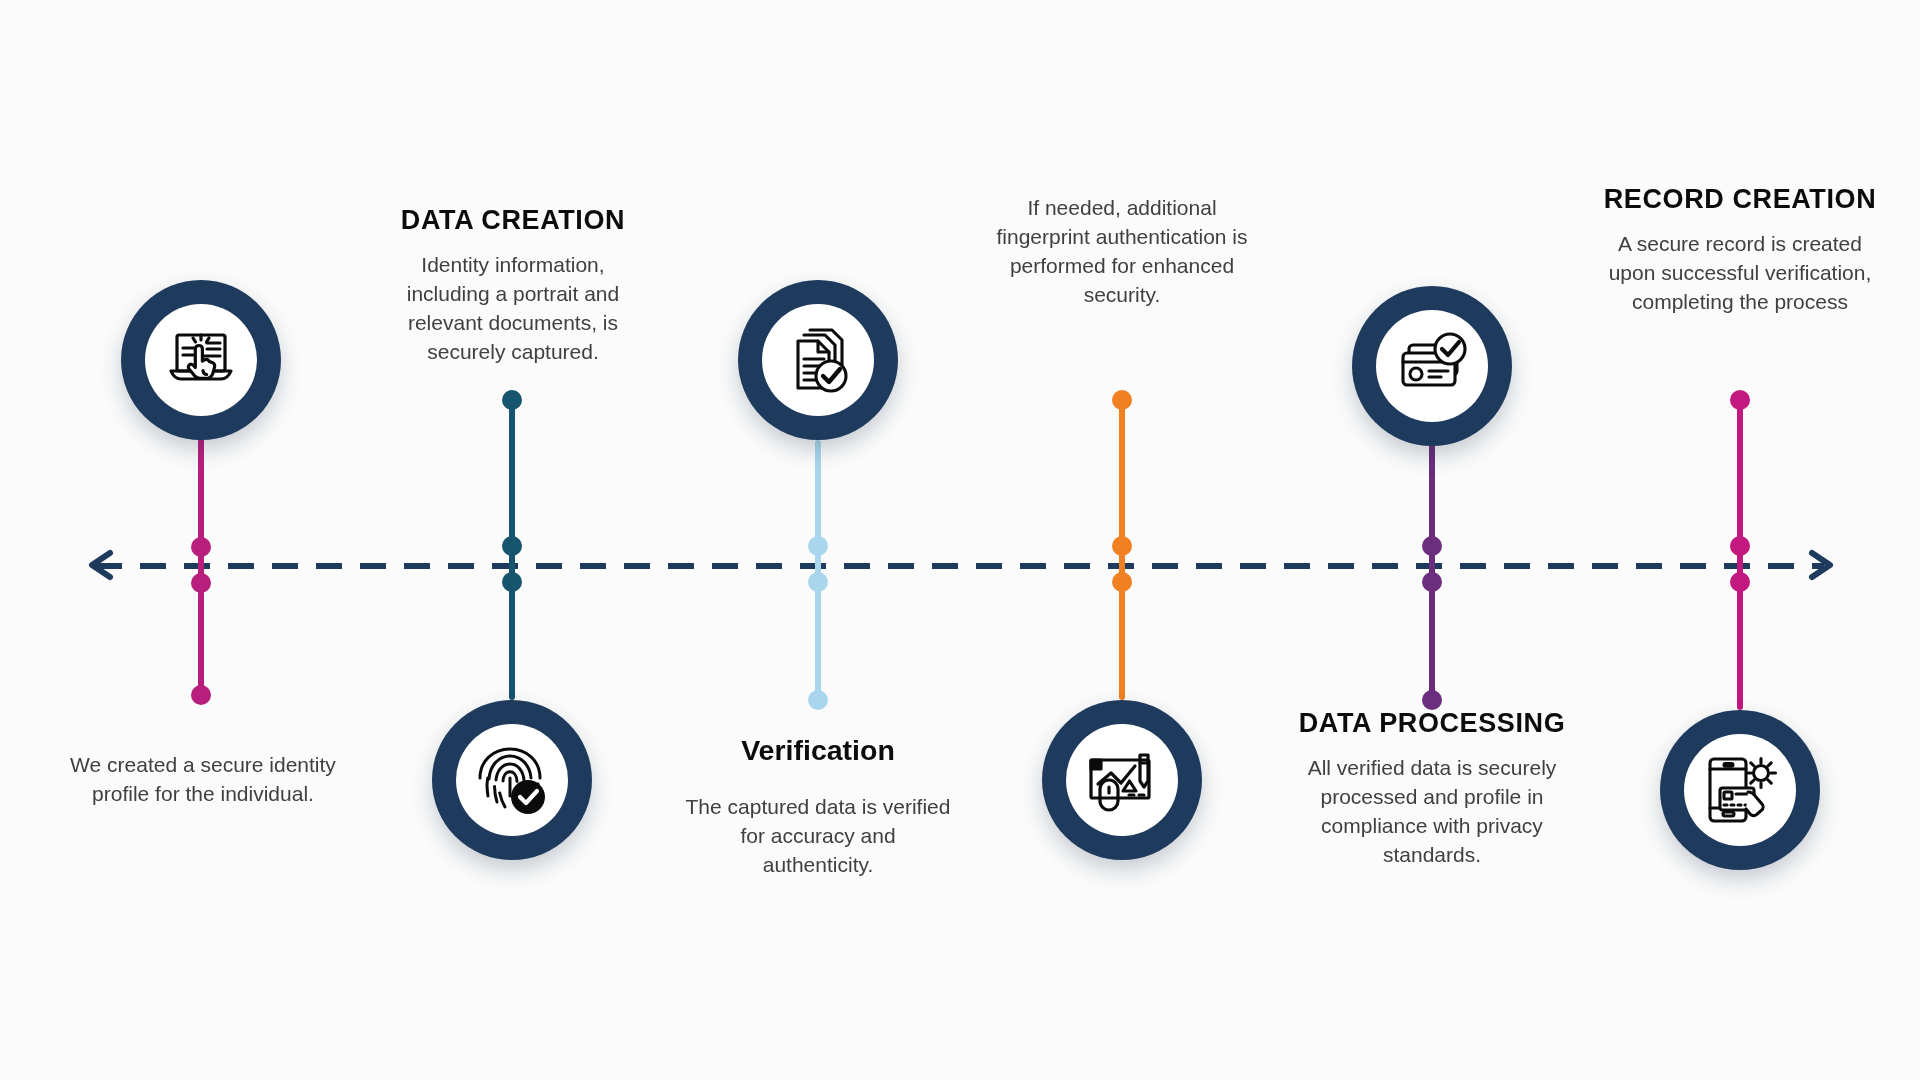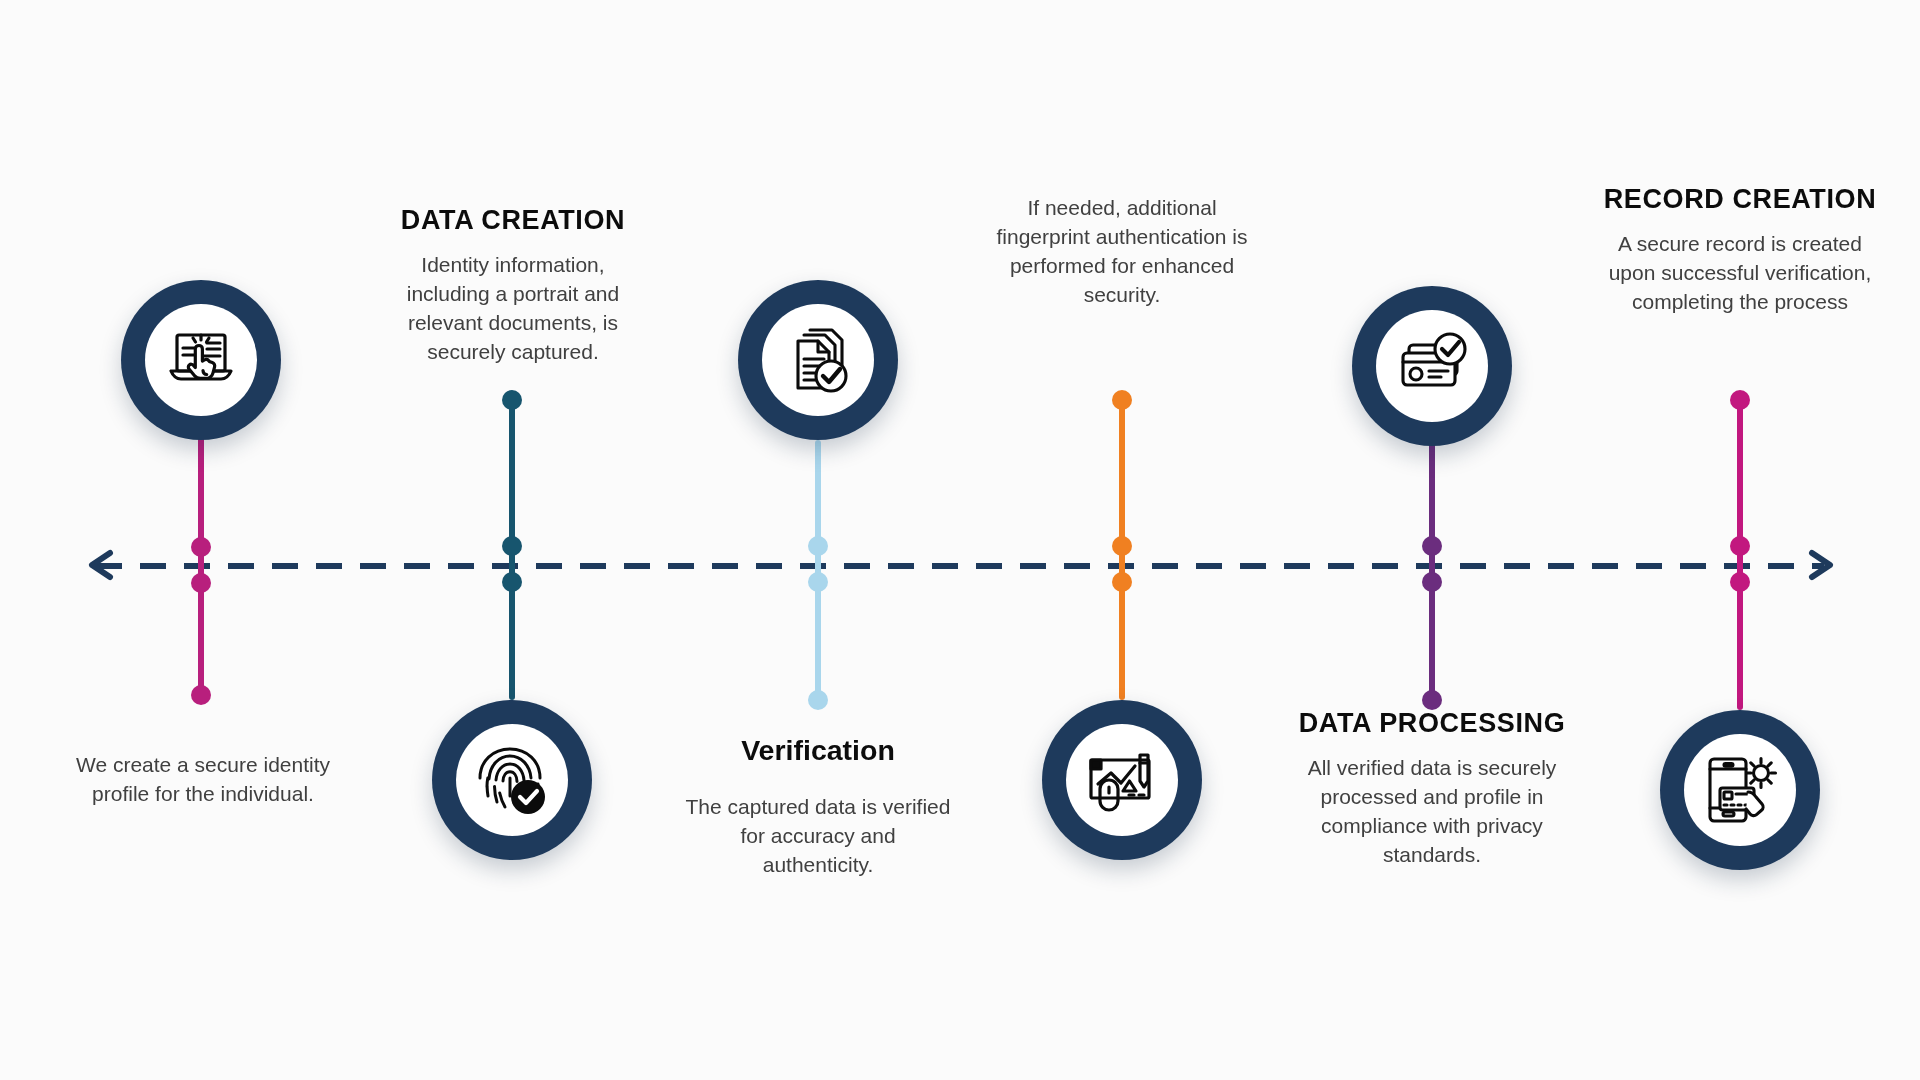--- a/index.html
+++ b/index.html
@@ -95,21 +95,21 @@
           <line x1="40" y1="34" x2="57" y2="34"></line>
           <path d="M38 18v-5M32.5 20l-2.5-4M43.5 20l2.5-4"></path>
           <path d="M36 23.5c1.9 0 3.4 1.5 3.4 3.4v12.2l2-1.2c1.6-.9 3.6-.4 4.6 1.1l.2.4 3.1 1.1c1.8.6 2.8 2.6 2.3 4.4l-1.6 5.9c-.9 3.3-3.9 5.6-7.3 5.6h-5.4c-2.2 0-4.3-1-5.7-2.7l-5.6-6.8c-1-1.2-.9-3 .3-4 1.2-1 3-.9 4 .3l2 2.3V26.9c0-1.9 1.5-3.4 3.7-3.4z" fill="#fff"></path>
           <path d="M40 48.5c0 2.2 1.6 3.9 3.7 4"></path>
         </g>
       </svg>
     </div>
   </div>
 
   <div class="block t-title" style="left:203px;top:735px;width:310px;">
-    <p>We create a secure identity profile for the individual.</p>
+    <p>We created a secure identity profile for the individual.</p>
   </div>
 
   <div class="conn" style="left:512px;top:400px;height:300px;">
     <div class="stem" style="background:#17556E"></div>
     <div class="dot" style="background:#17556E;top:0px"></div>
     <div class="dot" style="background:#17556E;top:146px"></div>
     <div class="dot" style="background:#17556E;top:182px"></div>
   </div>
 
   <div class="badge" style="left:512px;top:780px;">

